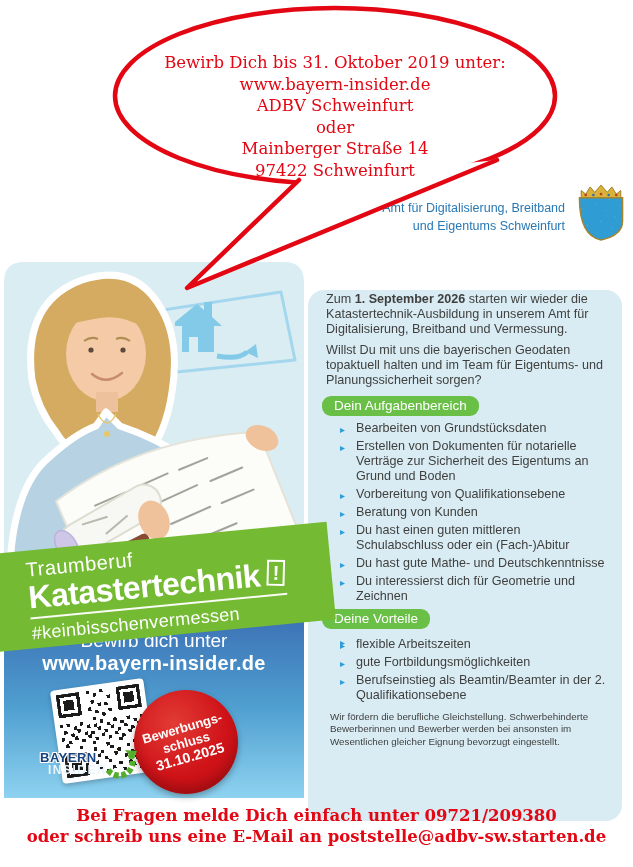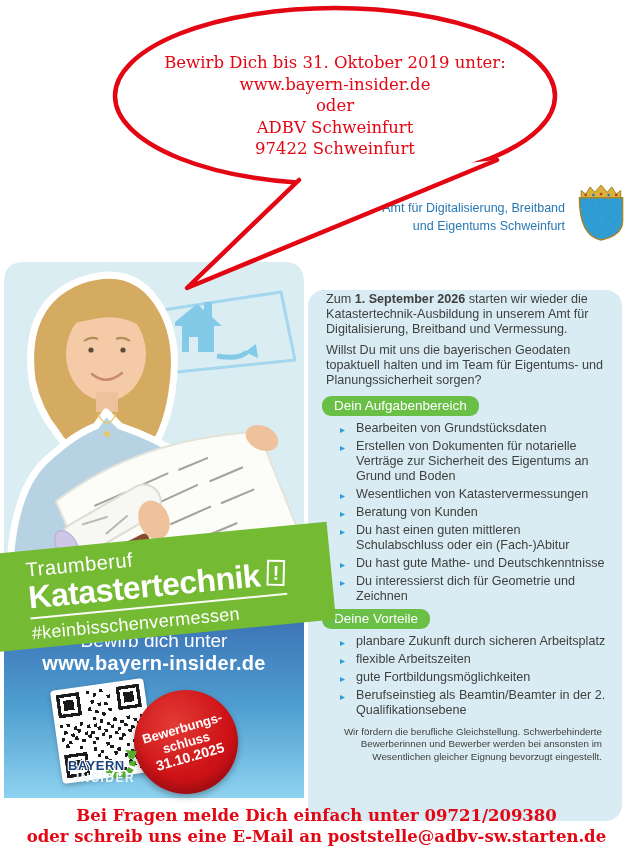--- a/index.html
+++ b/index.html
@@ -40,57 +40,58 @@
   .apply .l2{font-size:20px;font-weight:bold;letter-spacing:.3px;}
   .qr-wrap{position:absolute;left:52px;top:76px;width:84px;height:84px;background:#ffffff;
      padding:5px;border-radius:4px;transform:rotate(-8deg);box-shadow:0 2px 5px rgba(0,0,0,.25);}
   .badge{position:absolute;left:130px;top:82px;width:104px;height:104px;border-radius:50%;
      background:radial-gradient(circle at 38% 32%,#e23b35 0%,#cf1318 55%,#b70d12 100%);
      box-shadow:0 3px 6px rgba(0,0,0,.3), inset 0 -8px 10px rgba(0,0,0,.18);
      display:flex;align-items:center;justify-content:center;}
   .badge-rot{transform:rotate(-16deg);text-align:center;font-weight:bold;
      font-size:13px;line-height:15px;color:#fff;}
   .badge-rot .date{font-size:14px;}
-  .brand{position:absolute;left:64px;top:144px;width:110px;line-height:12px;margin-top:8px;}
+  .brand{position:absolute;left:36px;top:144px;width:110px;line-height:12px;}
   .brand .b1{font-size:13px;font-weight:bold;color:#17427e;letter-spacing:.5px;
      text-shadow:-1px -1px 0 #fff,1px -1px 0 #fff,-1px 1px 0 #fff,1px 1px 0 #fff;}
   .brand .b2{font-size:12px;font-weight:bold;color:#eaf5fb;letter-spacing:1.5px;margin-left:8px;}
   .swoosh{position:absolute;left:96px;top:140px;}
 
   
   .rp{position:absolute;left:308px;top:262px;width:314px;height:531px;z-index:1;
      background:#d9ecf3;border-radius:16px;padding:2px 16px 8px 18px;box-sizing:border-box;
      color:#3f3f3e;font-size:12.6px;line-height:15px;overflow:hidden;margin-top:28px;}
   .rp p{margin:0 0 6px 0;}
   .b{font-weight:bold;}
   .pill{display:inline-block;background:#6abf47;color:#ffffff;border-radius:9px;
      padding:2px 12px 3px 12px;font-size:13.5px;margin:2px 0 5px -4px;}
   .item{position:relative;padding-left:30px;margin:0 0 3px 0;}
   .arr{position:absolute;left:14px;top:1px;color:#2b9cd8;font-size:10px;}
-  .footnote{text-align:right;font-size:9.8px;line-height:12.3px;margin-top:8px;padding:0 4px;}
+  .footnote{text-align:left;font-size:9.8px;line-height:12.3px;margin-top:8px;padding:0 4px;}
 
   
   .footer{position:absolute;left:0;top:806px;width:100%;text-align:center;z-index:3;
      color:#e30613;font-family:"DejaVu Serif",serif;font-weight:bold;
      font-size:16.5px;line-height:20.5px;}
 </style>
 </head>
 <body>
 
 <div class="page">
 
   <svg class="bubble-svg" width="633" height="300" viewBox="0 0 633 300">
     <ellipse cx="335" cy="96" rx="220" ry="88" fill="#ffffff" stroke="#e30613" stroke-width="4.5"></ellipse>
     <path d="M 497 160 L 187 288 L 299 180" fill="#ffffff" stroke="#e30613" stroke-width="4.5" stroke-linejoin="round" stroke-linecap="round"></path>
   </svg>
   <div class="bubble-text">
     <div>Bewirb Dich bis 31. Oktober 2019 unter:</div>
     <div>www.bayern-insider.de</div>
+    <div>ADBV Schweinfurt</div>
     <div>oder</div>
-    <div>ADBV Schweinfurt</div>
+    <div>Mainberger Straße 14</div>
     <div>97422 Schweinfurt</div>
   </div>
 
   <div class="office">
     <div>Amt für Digitalisierung, Breitband</div>
     <div>und Eigentums Schweinfurt</div>
   </div>
   <svg class="coat" width="54" height="64" viewBox="0 0 60 66">
     <defs>
       <pattern id="loz" width="16" height="20" patternUnits="userSpaceOnUse" patternTransform="rotate(-18)">
@@ -231,29 +232,29 @@
     <div class="hashtag">#keinbisschenvermessen</div>
   </div>
 
   <div class="rp">
     <p><span>Zum </span><span class="b">1. September 2026</span><span> starten wir wieder die Katastertechnik-Ausbildung in unserem Amt für Digitalisierung, Breitband und Vermessung.</span></p>
     <p>Willst Du mit uns die bayerischen Geodaten topaktuell halten und im Team für Eigentums- und Planungssicherheit sorgen?</p>
 
     <div class="pill">Dein Aufgabenbereich</div>
     <div class="item"><span class="arr">▸</span><span>Bearbeiten von Grundstücksdaten</span></div>
     <div class="item"><span class="arr">▸</span><span>Erstellen von Dokumenten für notarielle Verträge zur Sicherheit des Eigentums an Grund und Boden</span></div>
-    <div class="item"><span class="arr">▸</span><span>Wesentlichen von Katastervermessungen</span></div>
+    <div class="item"><span class="arr">▸</span><span>Vorbereitung von Qualifikationsebene</span></div>
     <div class="item"><span class="arr">▸</span><span>Beratung von Kunden</span></div>
 
     <div class="item"><span class="arr">▸</span><span>Du hast einen guten mittleren Schulabschluss oder ein (Fach-)Abitur</span></div>
     <div class="item"><span class="arr">▸</span><span>Du hast gute Mathe- und Deutschkenntnisse</span></div>
     <div class="item"><span class="arr">▸</span><span>Du interessierst dich für Geometrie und Zeichnen</span></div>
 
     <div class="pill">Deine Vorteile</div>
-    <div class="item"><span class="arr">▸</span><span>planbare Zukunft durch sicheren Arbeitsplatz</span></div>
+    <div class="item"><span class="arr">▸</span></div>
     <div class="item"><span class="arr">▸</span><span>flexible Arbeitszeiten</span></div>
     <div class="item"><span class="arr">▸</span><span>gute Fortbildungsmöglichkeiten</span></div>
     <div class="item"><span class="arr">▸</span><span>Berufseinstieg als Beamtin/Beamter in der 2. Qualifikationsebene</span></div>
 
     <div class="footnote">Wir fördern die berufliche Gleichstellung. Schwerbehinderte Bewerberinnen und Bewerber werden bei ansonsten im Wesentlichen gleicher Eignung bevorzugt eingestellt.</div>
   </div>
 
   <div class="footer">
     <div>Bei Fragen melde Dich einfach unter 09721/209380</div>
     <div>oder schreib uns eine E-Mail an poststelle@adbv-sw.starten.de</div>

